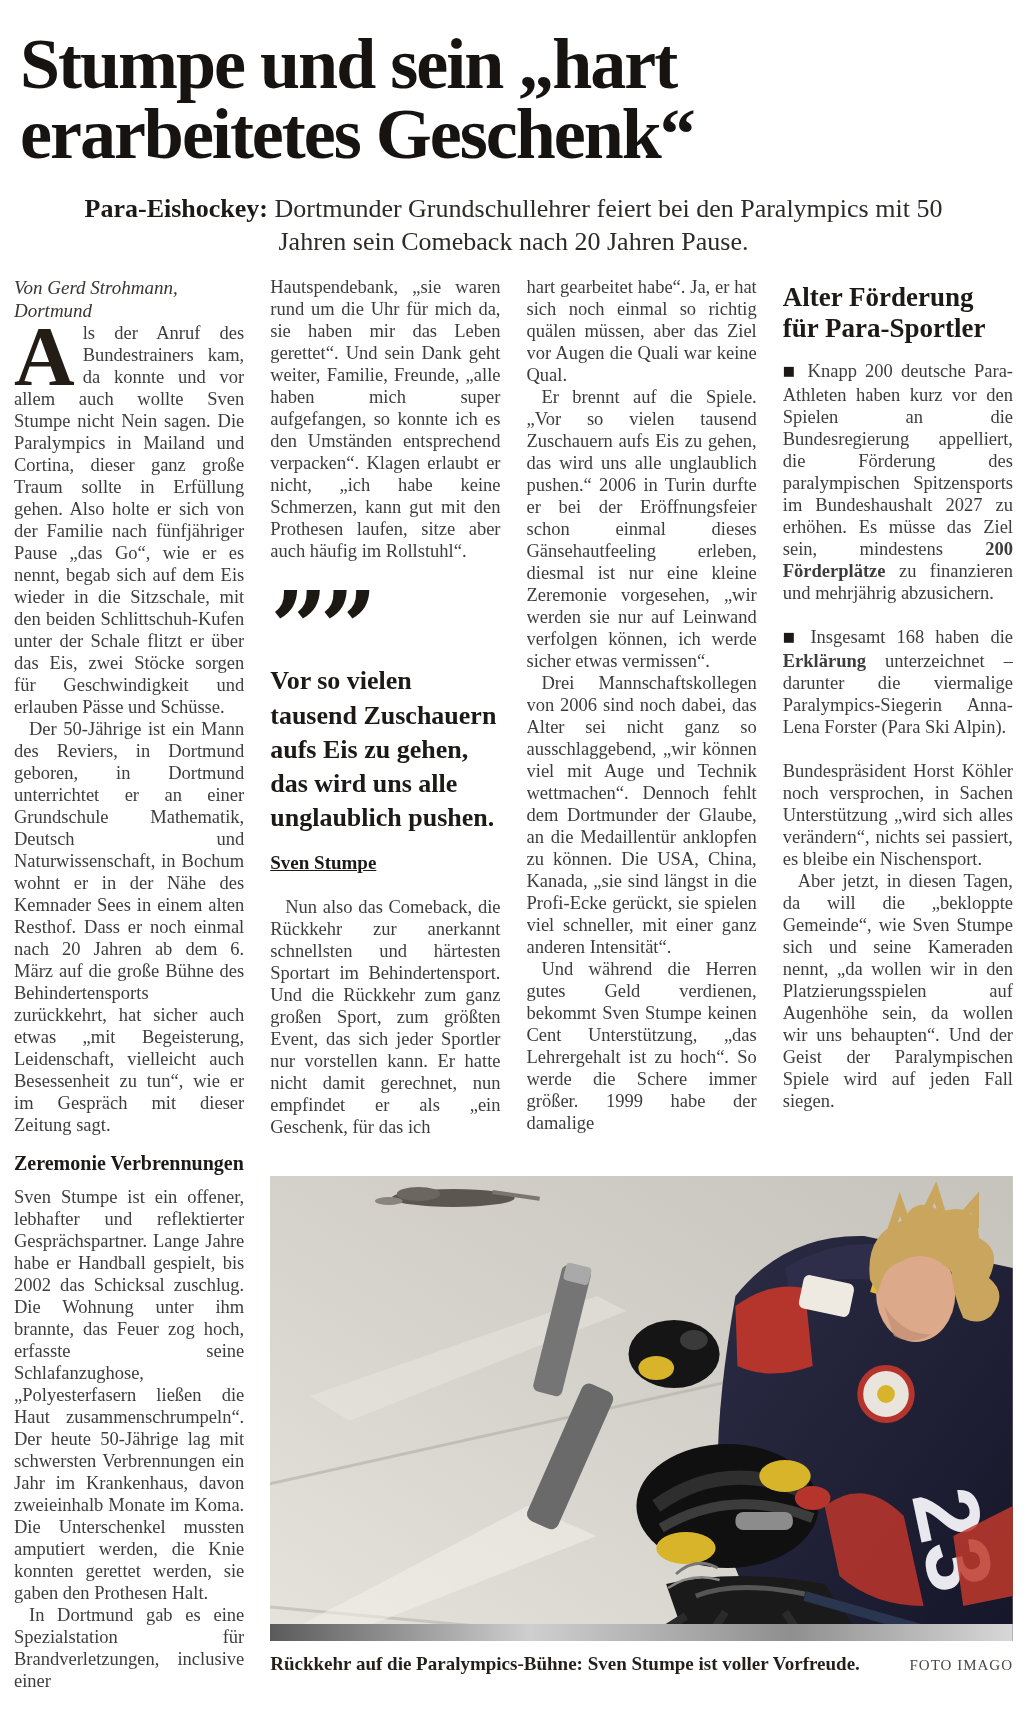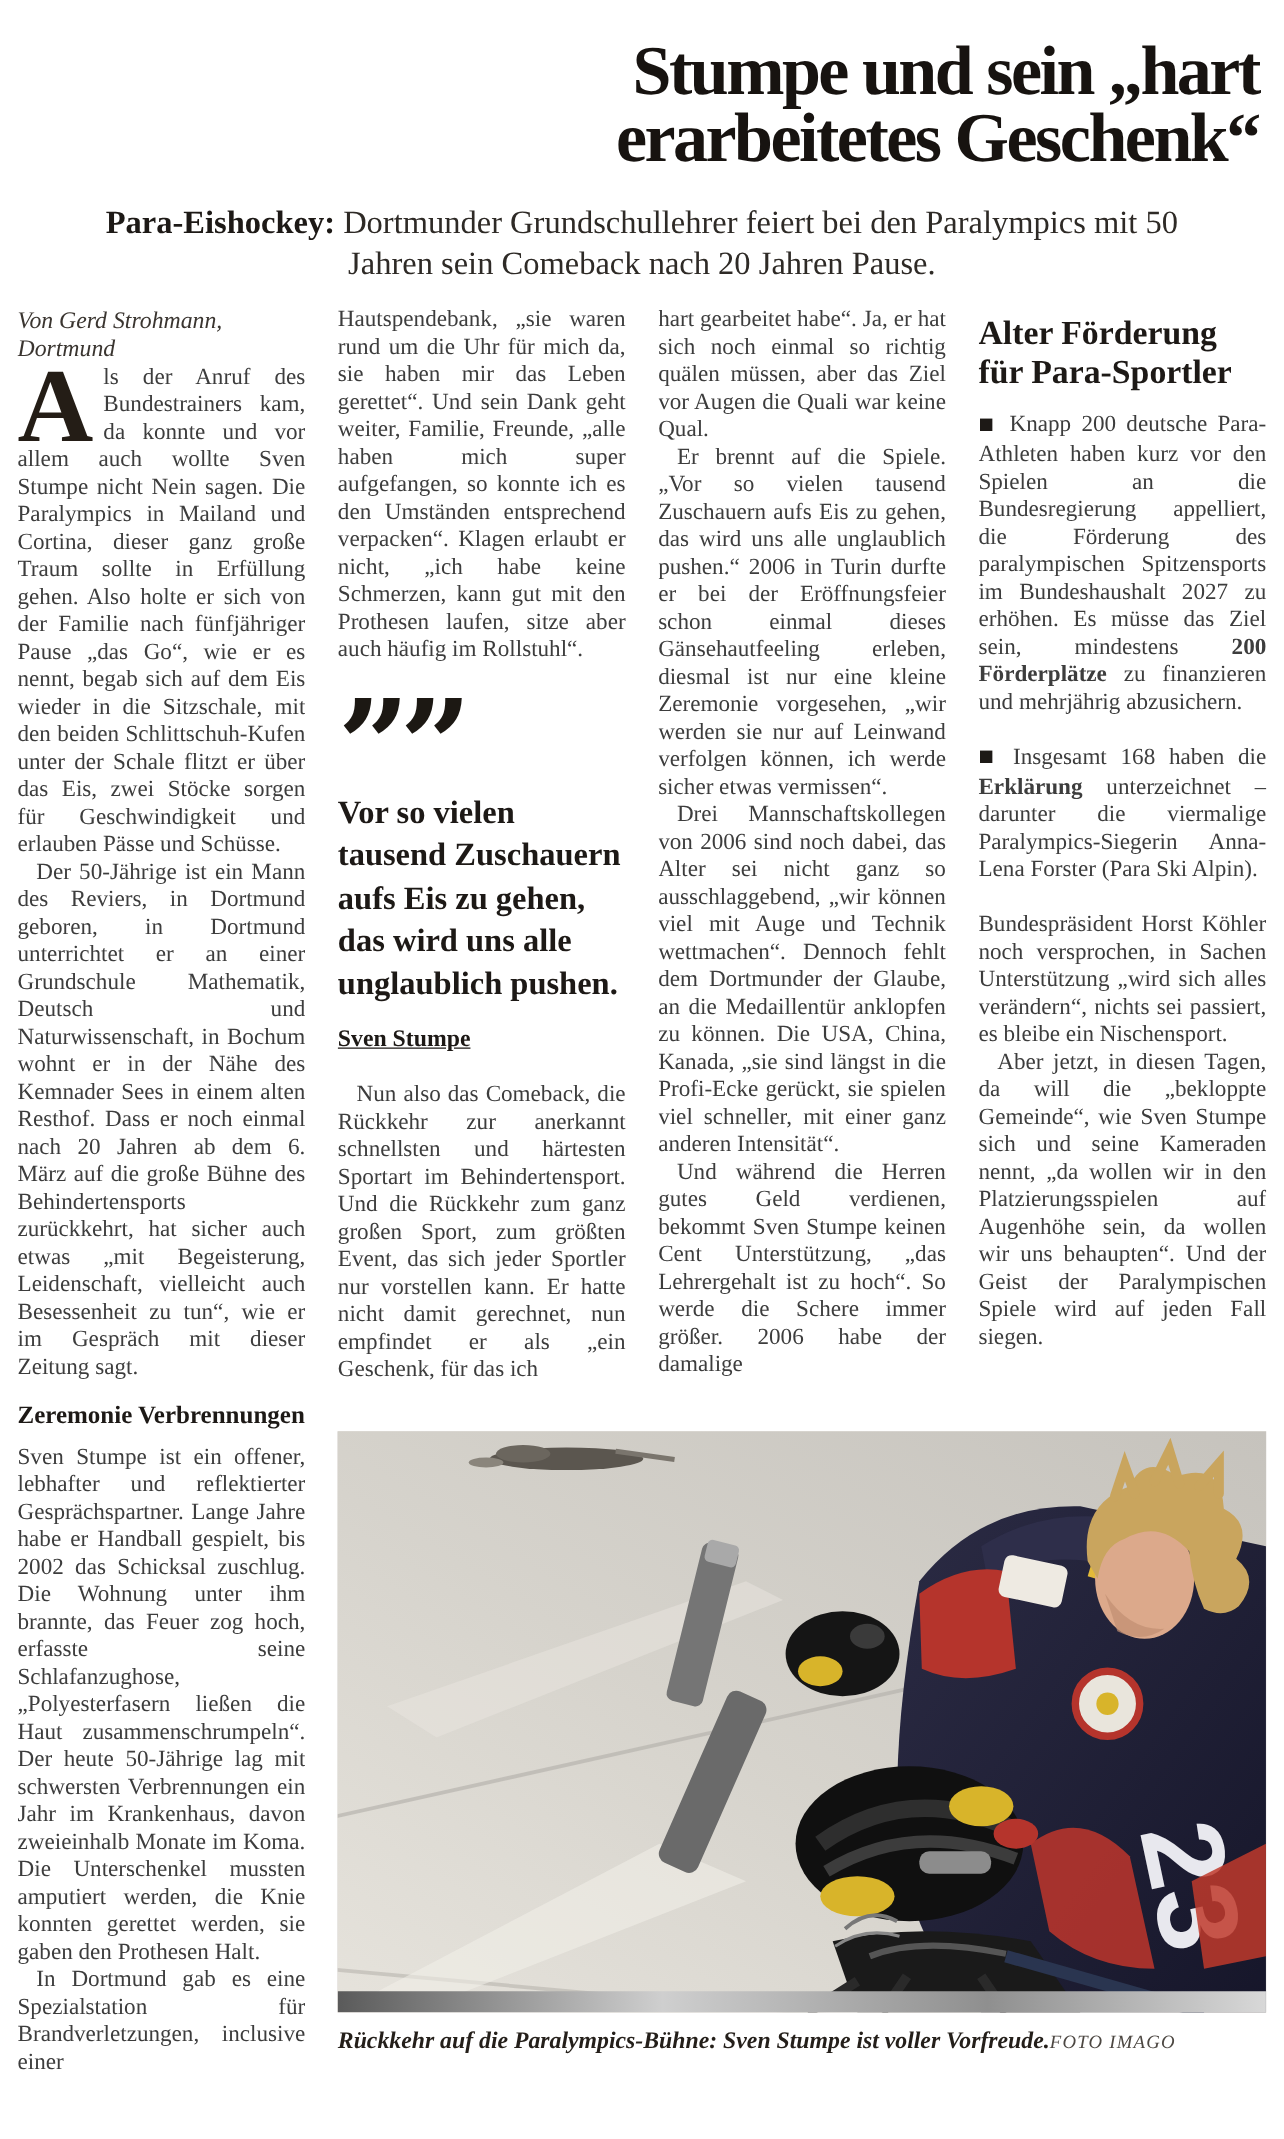--- a/index.html
+++ b/index.html
@@ -1,22 +1,22 @@
 <!DOCTYPE html>
 <html lang="de"><head>
 <meta charset="utf-8">
 <style>
   html,body{margin:0;padding:0;background:#ffffff;}
   body{width:1027px;font-family:"Liberation Serif",serif;color:#3d3d3d;
        -webkit-font-smoothing:antialiased;}
   .page{width:1027px;min-height:1711px;box-sizing:border-box;padding:24px 14px 20px 14px;background:#fff;}
 
   
-  .headline{font-weight:900;color:#171310;text-align:right;
-            font-size:56px;line-height:0.97;letter-spacing:-2px;margin:6px 6px 0 6px;}
+  .headline{font-weight:900;color:#171310;text-align:left;
+            font-size:72px;line-height:0.97;letter-spacing:-2px;margin:6px 6px 0 6px;}
   .kicker{margin:22px auto 0 auto;max-width:930px;text-align:center;
           font-size:26px;line-height:1.28;color:#2e2a26;}
   .kicker b{color:#1d1916;}
 
   
   .content{margin-top:18px;display:grid;grid-template-columns:repeat(4,1fr);
            column-gap:26px;grid-template-rows:882px auto;}
   .col{font-size:18.5px;line-height:22px;text-align:justify;overflow:hidden;}
   .col1{grid-column:1;grid-row:1 / 3;}
   .col2{grid-column:2;grid-row:1;}
@@ -43,21 +43,21 @@
   .boxtitle{font-weight:bold;font-size:27px;line-height:1.15;color:#1d1916;
             margin:6px 0 16px 0;text-align:left;}
   .bullet-para{margin:0 0 22px 0 !important;}
   .sq{font-family:"DejaVu Sans",sans-serif;font-size:13px;position:relative;top:-2px;
       margin-right:9px;color:#1d1916;}
 
   
   .photo-block{grid-column:2 / 5;grid-row:2;margin-top:18px;}
   .photo{position:relative;width:100%;height:465px;overflow:hidden;background:#d3d0c9;}
   .photo svg{display:block;width:100%;height:100%;}
-  .caption-row{display:flex;align-items:baseline;margin-top:12px;font-style:italic;}
+  .caption-row{display:flex;justify-content:space-between;align-items:baseline;margin-top:12px;}
   .caption{font-weight:bold;font-size:19px;color:#241f1a;}
   .credit{font-size:15px;letter-spacing:1px;color:#4c4742;}
 </style>
 </head>
 <body>
 
 <div class="page">
 
   <h1 class="headline">
     <span>Stumpe und sein „hart</span><br>
@@ -84,21 +84,21 @@
         <div class="pq-text">Vor so vielen tausend Zuschauern aufs Eis zu gehen, das wird uns alle unglaublich pushen.</div>
         <div class="pq-attr">Sven Stumpe</div>
       </div>
       <p class="indent">Nun also das Comeback, die Rückkehr zur anerkannt schnellsten und härtesten Sportart im Behindertensport. Und die Rückkehr zum ganz großen Sport, zum größten Event, das sich jeder Sportler nur vorstellen kann. Er hatte nicht damit gerechnet, nun empfindet er als „ein Geschenk, für das ich</p>
     </div>
 
     <div class="col col3">
       <p>hart gearbeitet habe“. Ja, er hat sich noch einmal so richtig quälen müssen, aber das Ziel vor Augen die Quali war keine Qual.</p>
       <p class="indent">Er brennt auf die Spiele. „Vor so vielen tausend Zuschauern aufs Eis zu gehen, das wird uns alle unglaublich pushen.“ 2006 in Turin durfte er bei der Eröffnungsfeier schon einmal dieses Gänsehautfeeling erleben, diesmal ist nur eine kleine Zeremonie vorgesehen, „wir werden sie nur auf Leinwand verfolgen können, ich werde sicher etwas vermissen“.</p>
       <p class="indent">Drei Mannschaftskollegen von 2006 sind noch dabei, das Alter sei nicht ganz so ausschlaggebend, „wir können viel mit Auge und Technik wettmachen“. Dennoch fehlt dem Dortmunder der Glaube, an die Medaillentür anklopfen zu können. Die USA, China, Kanada, „sie sind längst in die Profi-Ecke gerückt, sie spielen viel schneller, mit einer ganz anderen Intensität“.</p>
-      <p class="indent">Und während die Herren gutes Geld verdienen, bekommt Sven Stumpe keinen Cent Unterstützung, „das Lehrergehalt ist zu hoch“. So werde die Schere immer größer. 2006 habe der damalige</p>
+      <p class="indent">Und während die Herren gutes Geld verdienen, bekommt Sven Stumpe keinen Cent Unterstützung, „das Lehrergehalt ist zu hoch“. So werde die Schere immer größer. 1999 habe der damalige</p>
     </div>
 
     <div class="col col4">
       <h2 class="boxtitle">Alter Förderung für Para-Sportler</h2>
       <p class="bullet-para"><span class="sq">■</span><span>Knapp 200 deutsche Para-Athleten haben kurz vor den Spielen an die Bundesregierung appelliert, die Förderung des paralympischen Spitzensports im Bundeshaushalt 2027 zu erhöhen. Es müsse das Ziel sein, mindestens </span><b>200 Förderplätze</b><span> zu finanzieren und mehrjährig abzusichern.</span></p>
       <p class="bullet-para"><span class="sq">■</span><span>Insgesamt 168 haben die </span><b>Erklärung</b><span> unterzeichnet – darunter die viermalige Paralympics-Siegerin Anna-Lena Forster (Para Ski Alpin).</span></p>
       <p>Bundespräsident Horst Köhler noch versprochen, in Sachen Unterstützung „wird sich alles verändern“, nichts sei passiert, es bleibe ein Nischensport.</p>
       <p class="indent">Aber jetzt, in diesen Tagen, da will die „bekloppte Gemeinde“, wie Sven Stumpe sich und seine Kameraden nennt, „da wollen wir in den Platzierungsspielen auf Augenhöhe sein, da wollen wir uns behaupten“. Und der Geist der Paralympischen Spiele wird auf jeden Fall siegen.</p>
     </div>
 

